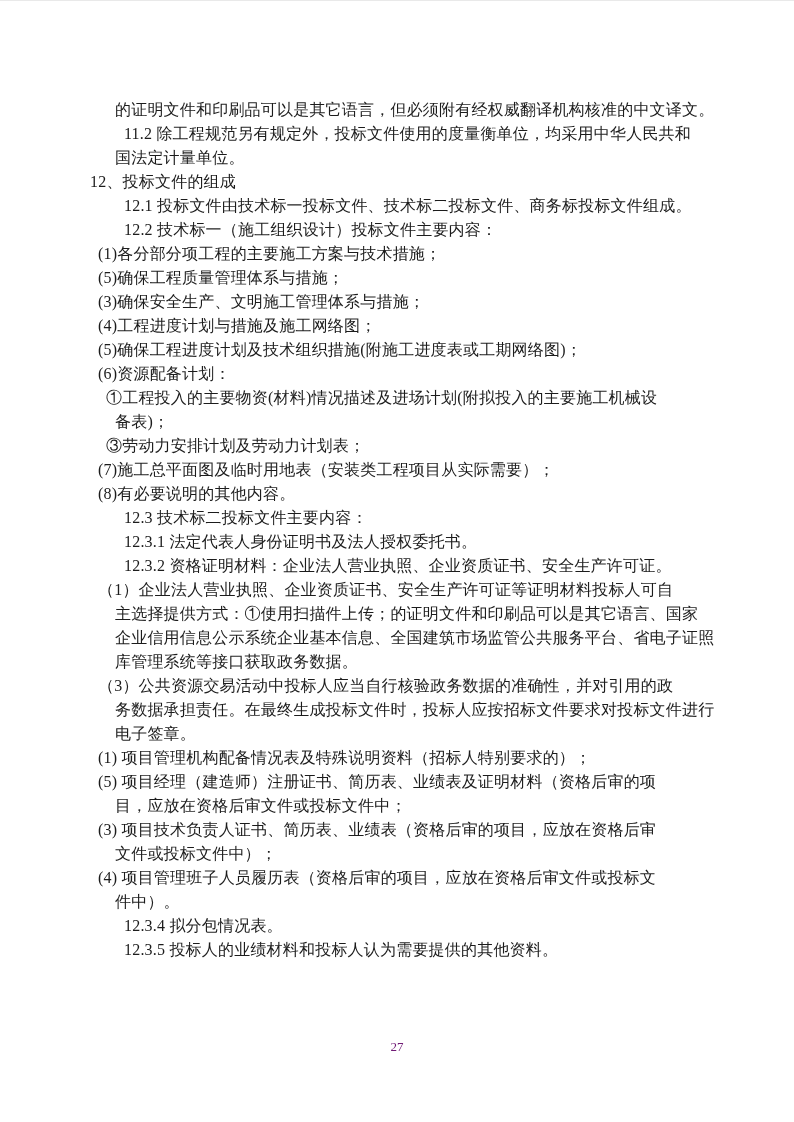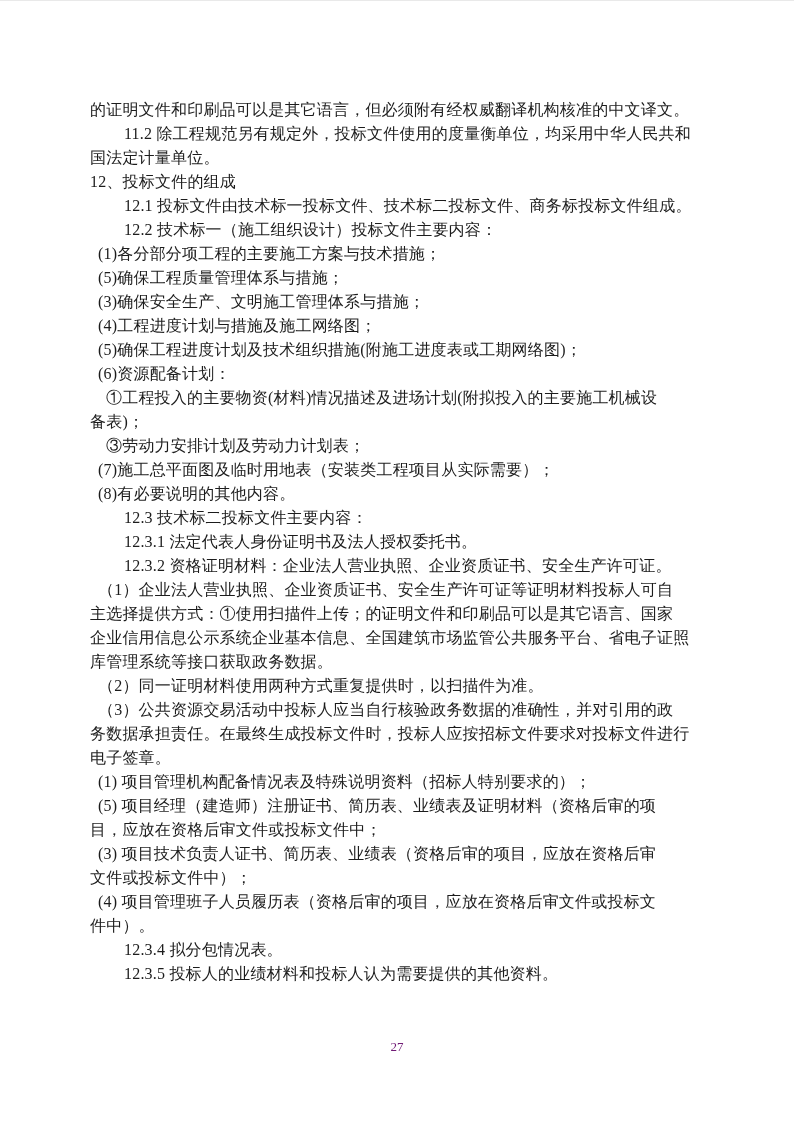--- a/index.html
+++ b/index.html
@@ -25,21 +25,21 @@
     width: 616px;
   }
   .line {
     font-size: 16px;
     line-height: 24px;
     height: 24px;
     white-space: nowrap;
     letter-spacing: 0.2px;
   }
   
-  .ind-cont { padding-left: 0; }        
+  .ind-cont { padding-left: 0; margin-left: 25px; }        
   .ind-head { padding-left: 0; }        
   .ind-num  { padding-left: 34px; }     
   .ind-item { padding-left: 8px; }      
   .ind-sub  { padding-left: 16px; }     
   .page-footer {
     position: absolute;
     left: 0;
     top: 1036px;
     width: 100%;
     text-align: center;
@@ -72,21 +72,20 @@
       <div class="line ind-sub">③劳动力安排计划及劳动力计划表；</div>
       <div class="line ind-item">(7)施工总平面图及临时用地表（安装类工程项目从实际需要）；</div>
       <div class="line ind-item">(8)有必要说明的其他内容。</div>
       <div class="line ind-num">12.3 技术标二投标文件主要内容：</div>
       <div class="line ind-num">12.3.1 法定代表人身份证明书及法人授权委托书。</div>
       <div class="line ind-num">12.3.2 资格证明材料：企业法人营业执照、企业资质证书、安全生产许可证。</div>
       <div class="line ind-item">（1）企业法人营业执照、企业资质证书、安全生产许可证等证明材料投标人可自</div>
       <div class="line ind-cont">主选择提供方式：①使用扫描件上传；的证明文件和印刷品可以是其它语言、国家</div>
       <div class="line ind-cont">企业信用信息公示系统企业基本信息、全国建筑市场监管公共服务平台、省电子证照</div>
       <div class="line ind-cont">库管理系统等接口获取政务数据。</div>
-      <div class="line ind-item">（2）同一证明材料使用两种方式重复提供时，以扫描件为准。</div>
       <div class="line ind-item">（3）公共资源交易活动中投标人应当自行核验政务数据的准确性，并对引用的政</div>
       <div class="line ind-cont">务数据承担责任。在最终生成投标文件时，投标人应按招标文件要求对投标文件进行</div>
       <div class="line ind-cont">电子签章。</div>
       <div class="line ind-item">(1) 项目管理机构配备情况表及特殊说明资料（招标人特别要求的）；</div>
       <div class="line ind-item">(5) 项目经理（建造师）注册证书、简历表、业绩表及证明材料（资格后审的项</div>
       <div class="line ind-cont">目，应放在资格后审文件或投标文件中；</div>
       <div class="line ind-item">(3) 项目技术负责人证书、简历表、业绩表（资格后审的项目，应放在资格后审</div>
       <div class="line ind-cont">文件或投标文件中）；</div>
       <div class="line ind-item">(4) 项目管理班子人员履历表（资格后审的项目，应放在资格后审文件或投标文</div>
       <div class="line ind-cont">件中）。</div>

